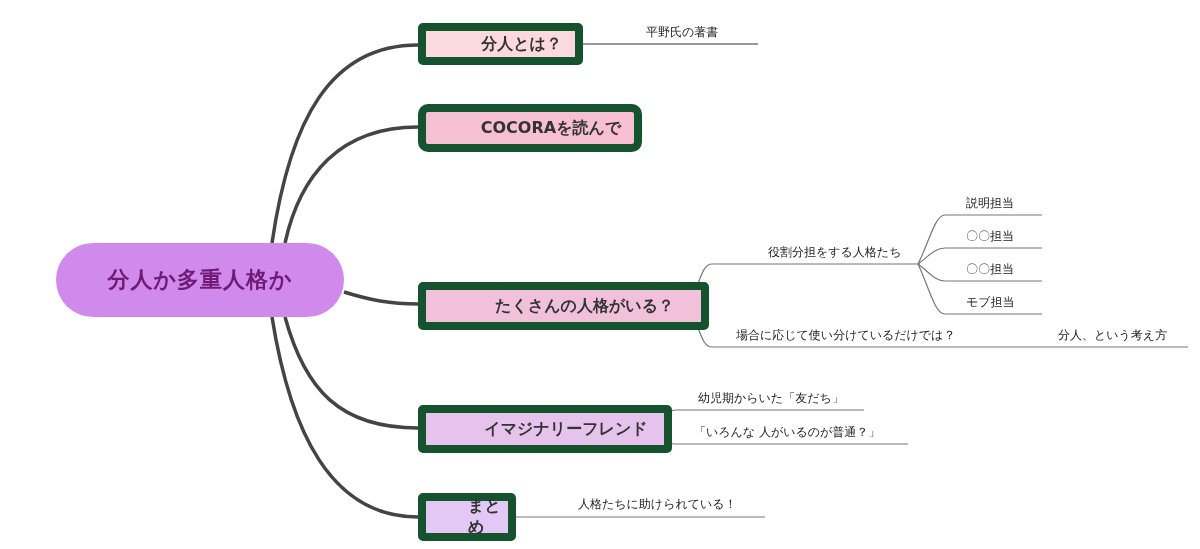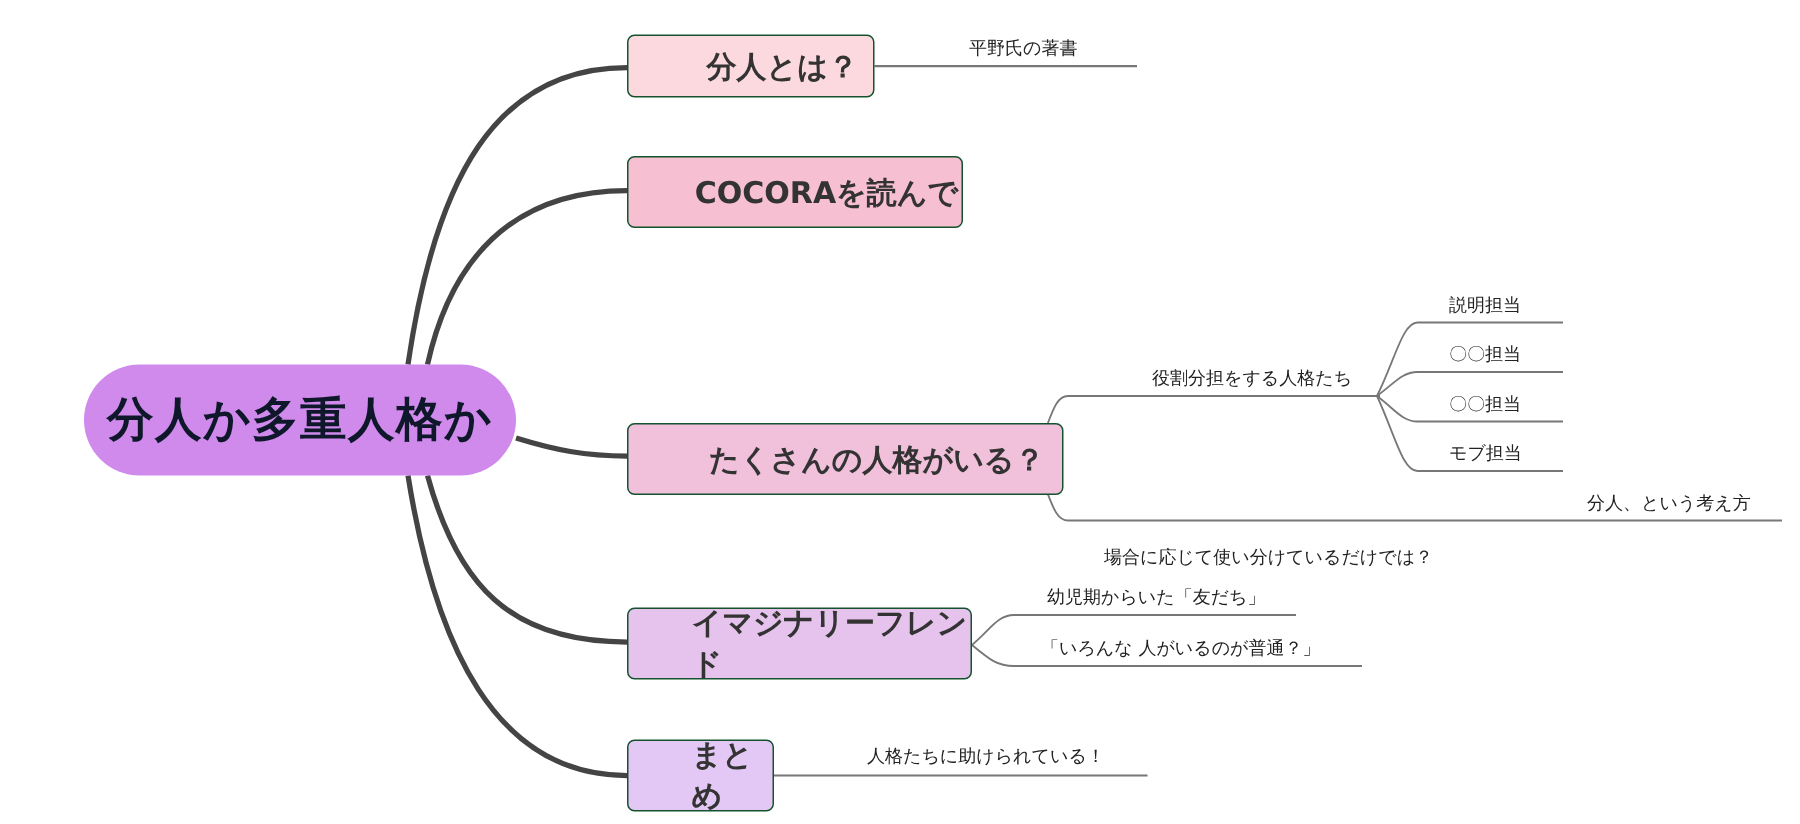--- a/index.html
+++ b/index.html
@@ -1,25 +1,25 @@
 <!DOCTYPE html>
 <html><head>
 <meta charset="utf-8">
 <style>
   html, body { margin:0; padding:0; background:#ffffff; }
   body { width:1200px; height:549px; position:relative; overflow:hidden;
          font-family:"DejaVu Sans", sans-serif; }
   svg#links { position:absolute; left:0; top:0; }
   .root { position:absolute; left:56px; top:243px; width:288px; height:74px;
-          border-radius:37px; background:#d08aec; color:#0f172a;
+          border-radius:37px; background:#d08aec; color:#701a75;
           display:flex; align-items:center; justify-content:center;
-          font-size:31px; font-weight:bold; letter-spacing:1px; }
+          font-size:22px; font-weight:bold; letter-spacing:1px; }
   .topic { position:absolute; left:418px; height:42px; box-sizing:border-box;
-           border:1px solid #14532d; border-radius:5px; display:flex;
-           align-items:center; justify-content:center; font-size:20px;
+           border:8px solid #14532d; border-radius:5px; display:flex;
+           align-items:center; justify-content:center; font-size:16px;
            font-weight:bold; color:#333333;padding-left:42px; }
   .leaf { position:absolute; font-size:12px; color:#222222; white-space:nowrap; }
 </style>
 </head>
 <body>
 
 <svg id="links" width="1200" height="549">
 
   <path d="M272,243 C290,120 330,45 418,45" fill="none" stroke="#444" stroke-width="3.5"></path>
   <path d="M285,243 C300,175 340,127 418,127" fill="none" stroke="#444" stroke-width="3.5"></path>
@@ -39,31 +39,31 @@
 
   <path d="M636,430 L648,430 C660,420 665,410 676,410 L864,410" fill="none" stroke="#777" stroke-width="1.2"></path>
   <path d="M648,430 C660,440 665,444 676,444 L908,444" fill="none" stroke="#777" stroke-width="1.2"></path>
 
   <path d="M516,517 L765,517" fill="none" stroke="#777" stroke-width="1.2"></path>
 </svg>
 
 <div class="root">分人か多重人格か</div>
 
 <div class="topic" style="top:23px;width:165px;background:#fcd9de;">分人とは？</div>
-<div class="topic" style="top:104px;width:224px;background:#f6bfd2;height:48px;">COCORAを読んで</div>
+<div class="topic" style="top:104px;width:224px;background:#f6bfd2;height:48px;border-radius:10px;">COCORAを読んで</div>
 <div class="topic" style="top:282px;width:291px;background:#f1c1dc;height:48px;">たくさんの人格がいる？</div>
-<div class="topic" style="top:405px;width:230px;background:#e6c3ec;height:48px;">イマジナリーフレンド</div>
+<div class="topic" style="top:405px;width:254px;background:#e6c3ec;height:48px;">イマジナリーフレンド</div>
 <div class="topic" style="top:493px;width:98px;background:#e3c8f6;height:48px;">まとめ</div>
 
 <div class="leaf" style="left:646px;top:24px;">平野氏の著書</div>
 
 <div class="leaf" style="left:768px;top:244px;">役割分担をする人格たち</div>
 <div class="leaf" style="left:966px;top:195px;">説明担当</div>
 <div class="leaf" style="left:966px;top:228px;">〇〇担当</div>
 <div class="leaf" style="left:966px;top:261px;">〇〇担当</div>
 <div class="leaf" style="left:966px;top:294px;">モブ担当</div>
-<div class="leaf" style="left:736px;top:327px;margin-top:36px;">場合に応じて使い分けているだけでは？</div>
+<div class="leaf" style="left:736px;top:327px;">場合に応じて使い分けているだけでは？</div>
 <div class="leaf" style="left:1058px;top:327px;">分人、という考え方</div>
 
 <div class="leaf" style="left:698px;top:390px;">幼児期からいた「友だち」</div>
 <div class="leaf" style="left:694px;top:424px;text-align:center;">「いろんな 人がいるのが普通？」</div>
 
 <div class="leaf" style="left:578px;top:496px;">人格たちに助けられている！</div>
 
 </body></html>

